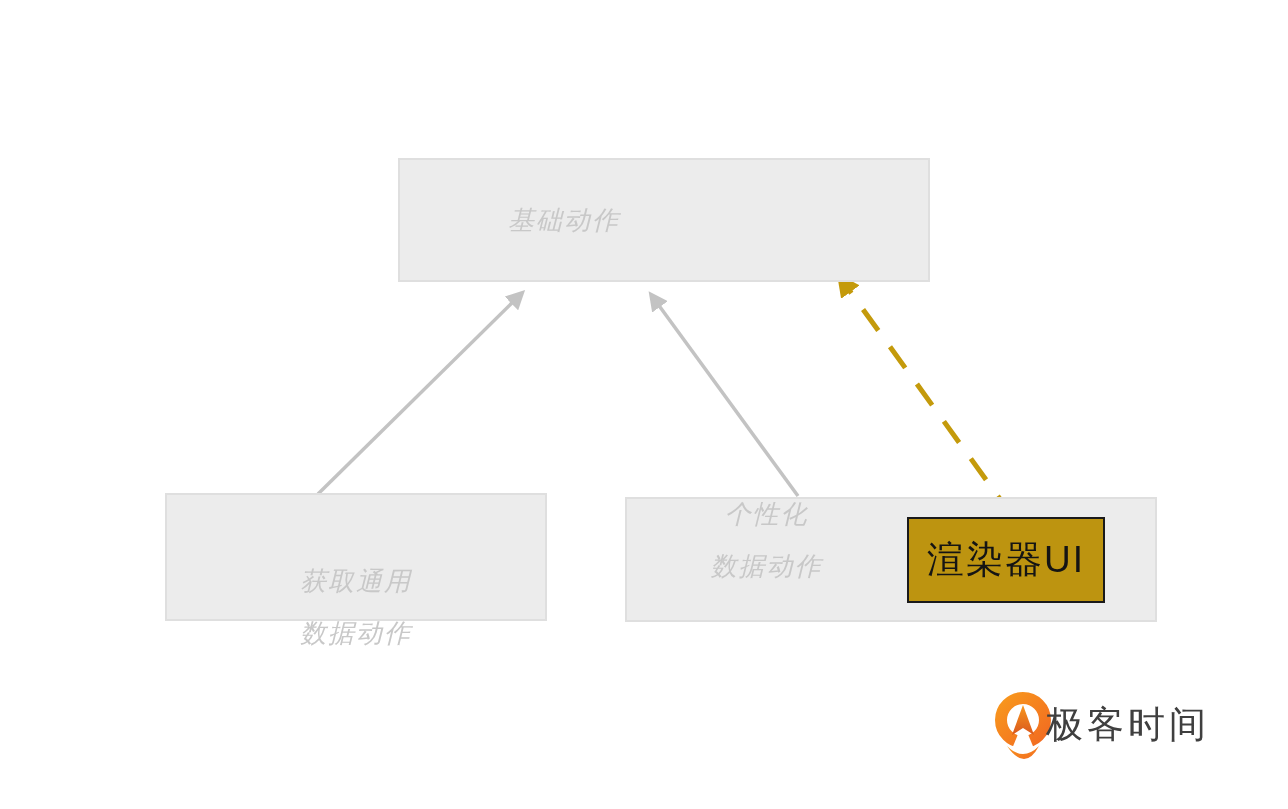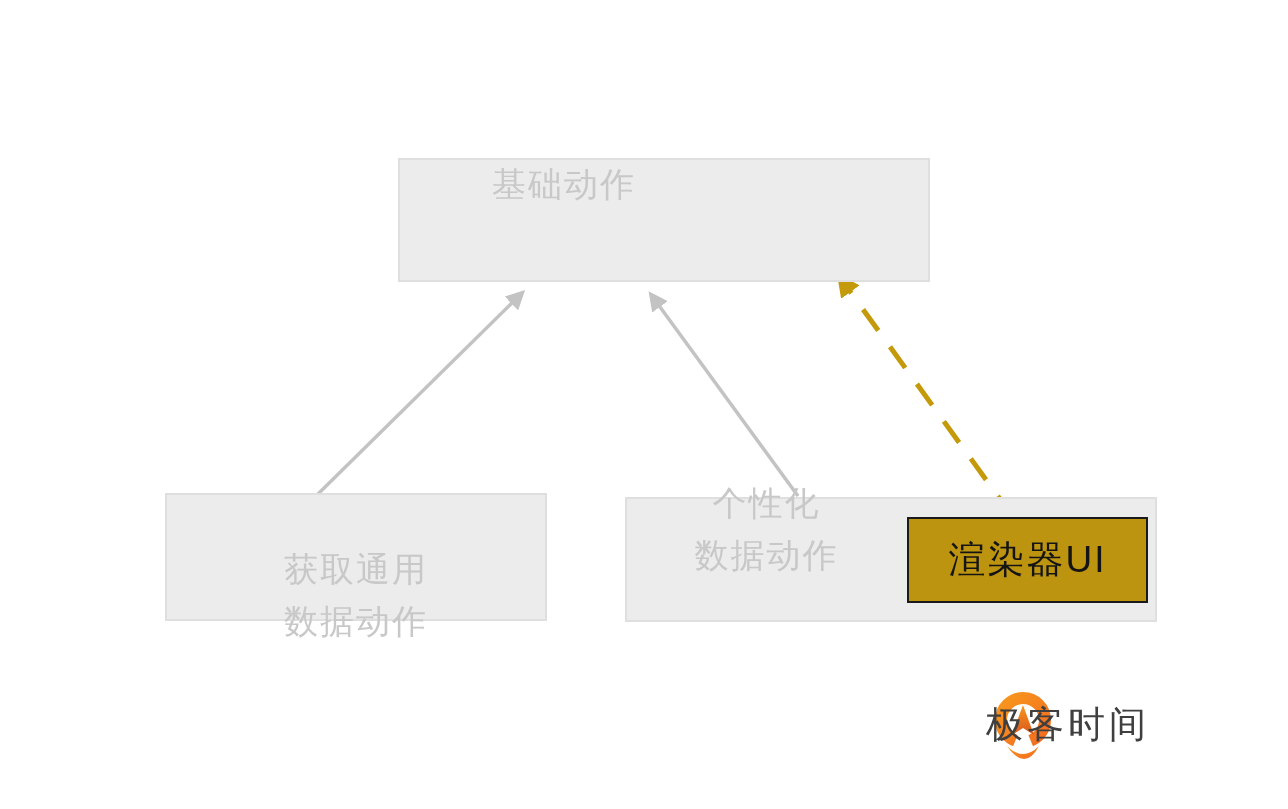--- a/index.html
+++ b/index.html
@@ -19,27 +19,28 @@
     position: absolute;
     box-sizing: border-box;
     background: var(--box_fill, #ececec);
     border: 2px solid var(--box_border, #dfdfdf);
   }
   .group-label {
     position: absolute;
     display: flex;
     flex-direction: column;
     align-items: center;
-    justify-content: flex-start;
+    justify-content: center;
     color: var(--muted_text, #c8c8c8);
-    font-size: 34px;
+    font-size: 26px;
     letter-spacing: 2px;
     line-height: 52px;
     white-space: nowrap;
     pointer-events: none;
+    font-style: italic;
   }
   .highlight-box {
     position: absolute;
     box-sizing: border-box;
     display: flex;
     align-items: center;
     justify-content: center;
     border: 2px solid var(--highlight_border, #1a1a1a);
     color: #141414;
     font-size: 37px;
@@ -51,21 +52,21 @@
 
   #box-base-action      { left: 398px; top: 158px; width: 532px; height: 124px; }
   #label-base-action    { left: 398px; top: 158px; width: 272px; height: 124px; padding-left: 30px; }
   #box-renderer-base    { left: 670px; top: 178px; width: 238px; height: 85px; }
 
   #box-fetch-common     { left: 165px; top: 493px; width: 382px; height: 128px; }
   #label-fetch-common   { left: 165px; top: 523px; width: 382px; height: 128px; padding-top: 20px; }
 
   #box-personalized     { left: 625px; top: 497px; width: 532px; height: 125px; }
   #label-personalized   { left: 625px; top: 473px; width: 283px; height: 125px; padding-top: 4px; }
-  #box-renderer-ui      { left: 907px; top: 517px; width: 241px; height: 86px; justify-content: center; }
+  #box-renderer-ui      { left: 907px; top: 517px; width: 198px; height: 86px; justify-content: center; }
 
   #edges-svg {
     position: absolute;
     left: 0; top: 0;
     width: 1288px; height: 809px;
     pointer-events: none;
   }
   .edge-gray {
     stroke: var(--arrow_gray, #c3c3c3);
     stroke-width: 3.5;
@@ -80,21 +81,21 @@
   .head-gray { fill: var(--arrow_gray, #c3c3c3); }
   .head-gold { fill: var(--arrow_gold, #c49a0b); }
 
   #logo {
     position: absolute;
     left: 977px; top: 677px;
     width: 92px; height: 96px;
   }
   #logo-text {
     position: absolute;
-    left: 986px; top: 700px;
+    left: 1046px; top: 700px;
     font-size: 37px;
     font-weight: 500;
     letter-spacing: 4px;
     color: var(--logo_text, #3f3f3f);
     white-space: nowrap;
   }
 </style>
 </head>
 <body>
 

